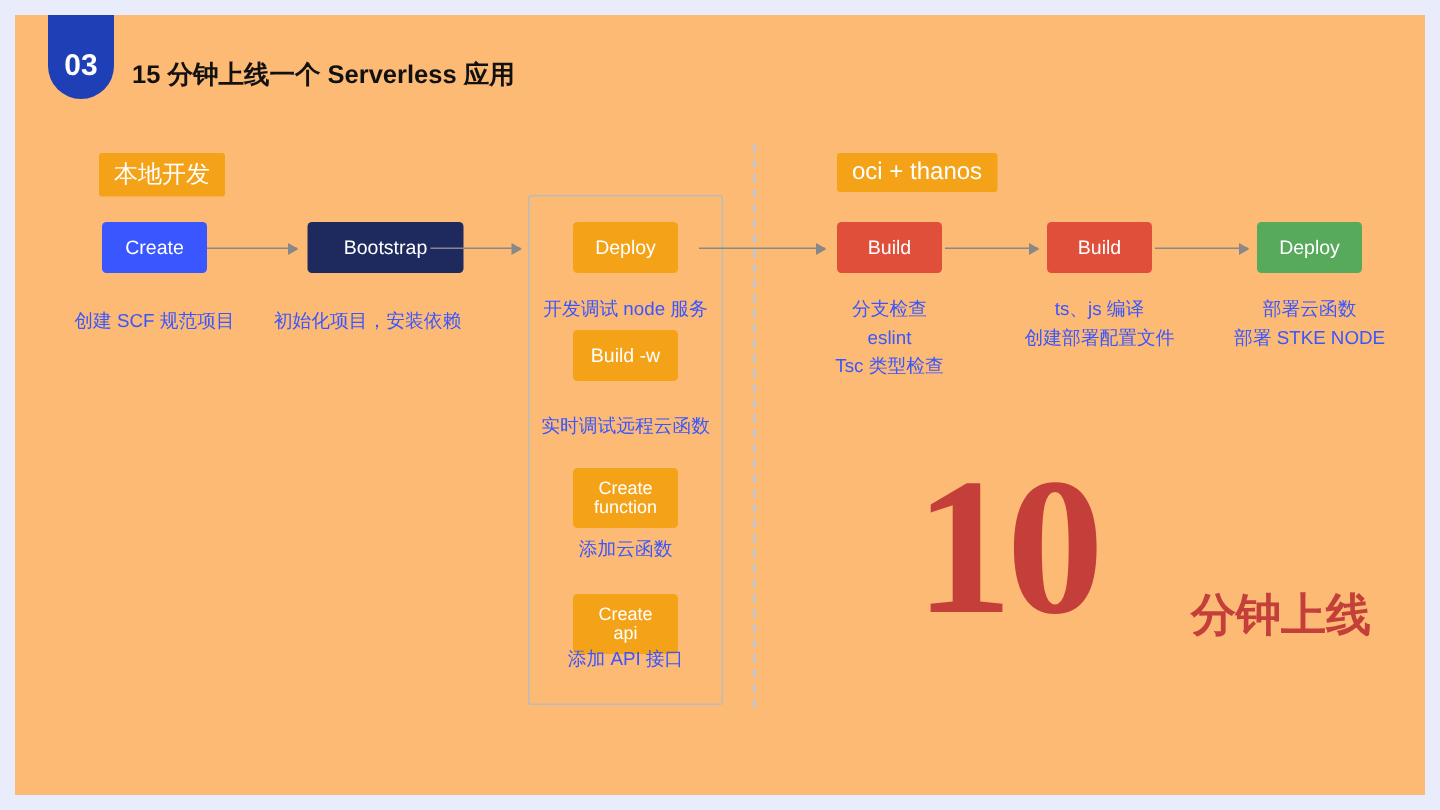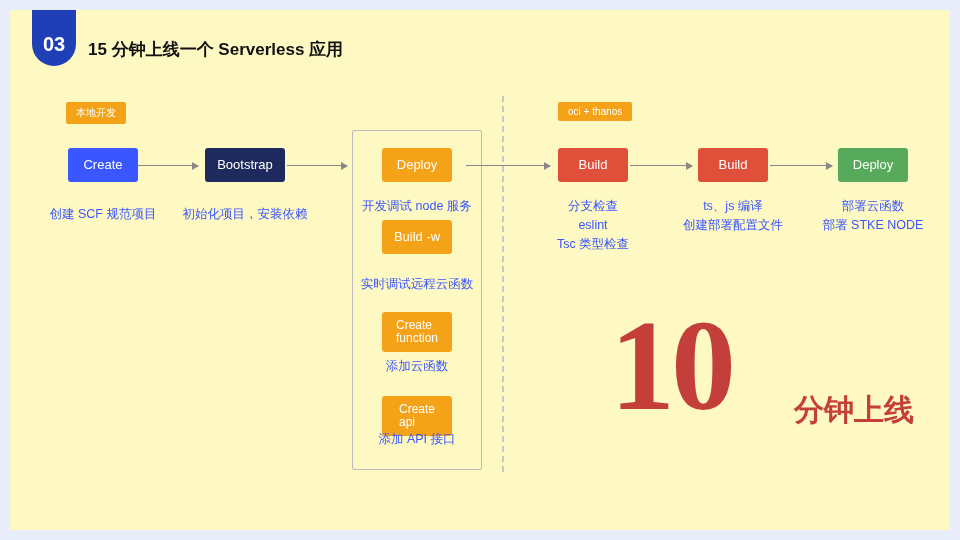--- a/index.html
+++ b/index.html
@@ -1,46 +1,46 @@
 <!DOCTYPE html>
 <html><head>
 <meta charset="utf-8">
 <style>
   * { margin: 0; padding: 0; box-sizing: border-box; }
   html, body { width: 960px; height: 540px; font-family: "PingFang SC", "Microsoft YaHei", Arial, sans-serif; }
   body { background: #e9ecfb; display: flex; align-items: center; justify-content: center; }
-  .slide { width: 940px; height: 520px; background: #fef9c3; position: relative; }
+  .slide { width: 940px; height: 520px; background: #fdba74; position: relative; }
 
   .badge-num {
     position: absolute; top: 0; left: 22px;
     width: 44px; height: 56px;
     background: #1f3fb6;
     border-bottom-left-radius: 22px;
     border-bottom-right-radius: 22px;
     color: #fff; font-weight: 700; font-size: 20px;
     display: flex; align-items: flex-end; justify-content: center;
     padding-bottom: 10px;
   }
   .title { position: absolute; top: 28px; left: 78px; font-size: 17px; font-weight: 600; color: #111; }
 
-  .tag { position: absolute; background: #f4a318; color: #fff; font-size: 10px; padding: 4px 10px; border-radius: 2px; }
+  .tag { position: absolute; background: #f4a318; color: #fff; font-size: 16px; padding: 4px 10px; border-radius: 2px; }
   .tag-local { top: 92px; left: 56px; }
   .tag-oci   { top: 92px; left: 548px; }
 
-  .step { position: absolute; width: 70px; height: 34px; border-radius: 3px; color: #fff; font-size: 13px; display: flex; align-items: center; justify-content: center; line-height: 1.1; }
+  .step { position: absolute; width: 70px; height: 34px; border-radius: 3px; color: #fff; font-size: 13px; display: flex; align-items: center; justify-content: center; text-align: center; line-height: 1.1; }
   .step.blue   { background: #3a56ff; }
   .step.navy   { background: #1e2a5e; }
   .step.orange { background: #f4a318; }
   .step.red    { background: #e04f39; }
   .step.green  { background: #57a95b; }
 
   .row-y { top: 138px; }
 
   .s-create    { left: 58px; }
-  .s-bootstrap { left: 195px; width: 80px; }
+  .s-bootstrap { left: 195px; width: 104px; }
   .s-start     { left: 372px; }
   .s-lint      { left: 548px; }
   .s-build     { left: 688px; }
   .s-deploy    { left: 828px; }
 
   .sub-step { position: absolute; left: 372px; width: 70px; background: #f4a318; }
   .sub-buildw { top: 210px; height: 34px; }
   .sub-cfn    { top: 302px; height: 40px; font-size: 12px; }
   .sub-capi   { top: 386px; height: 40px; font-size: 12px; }
 

